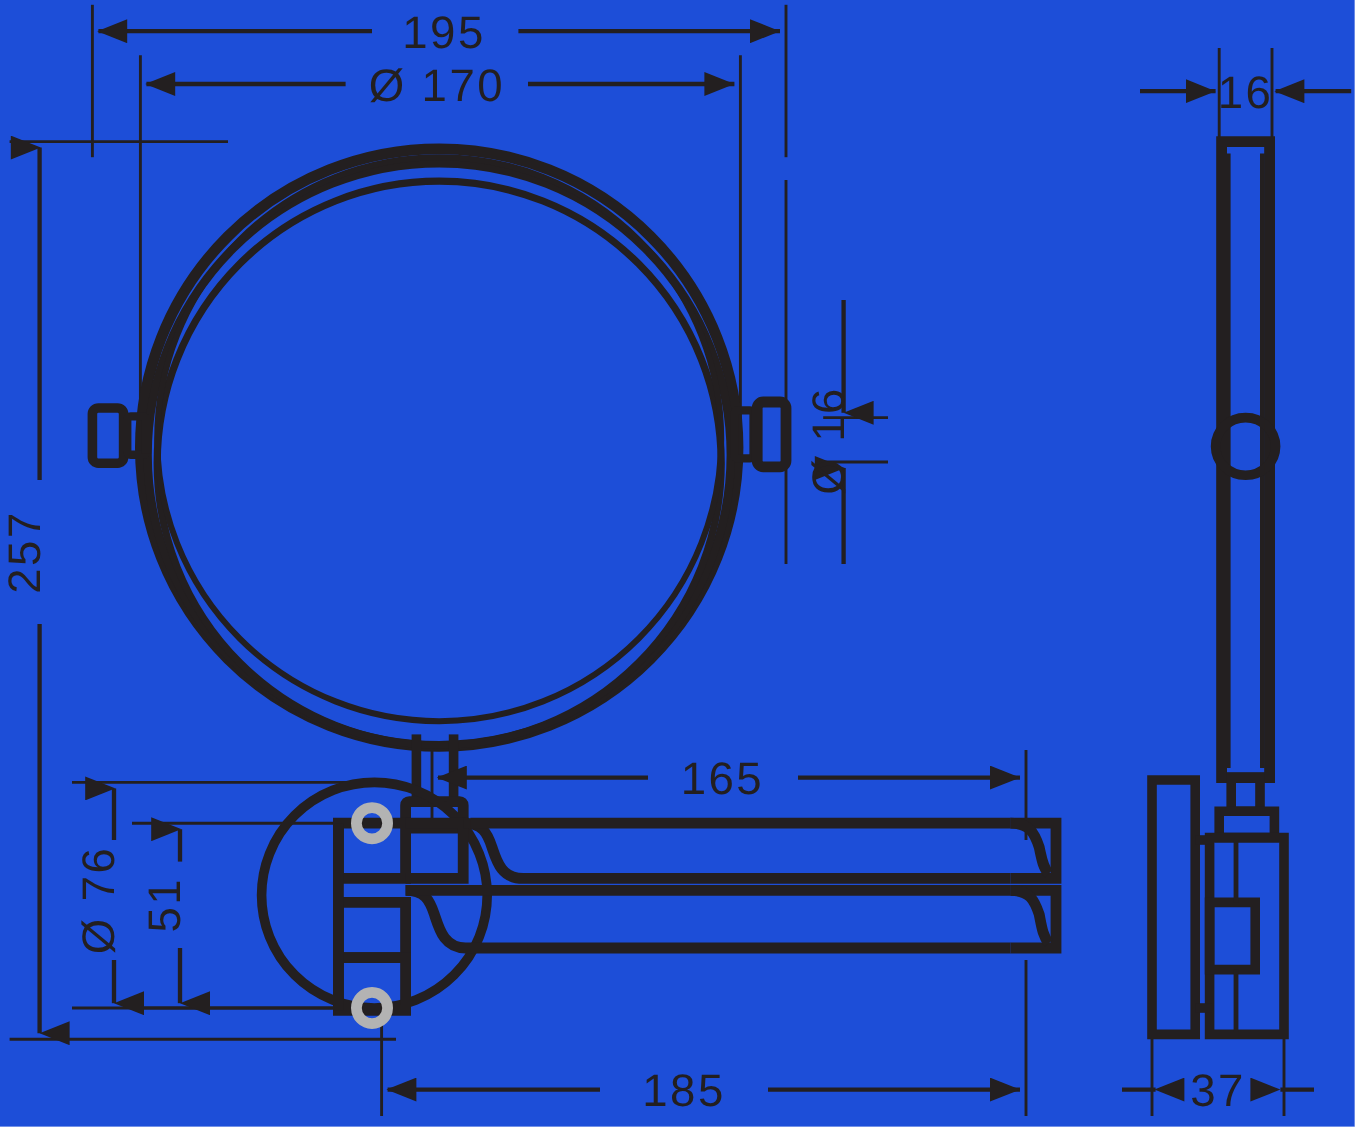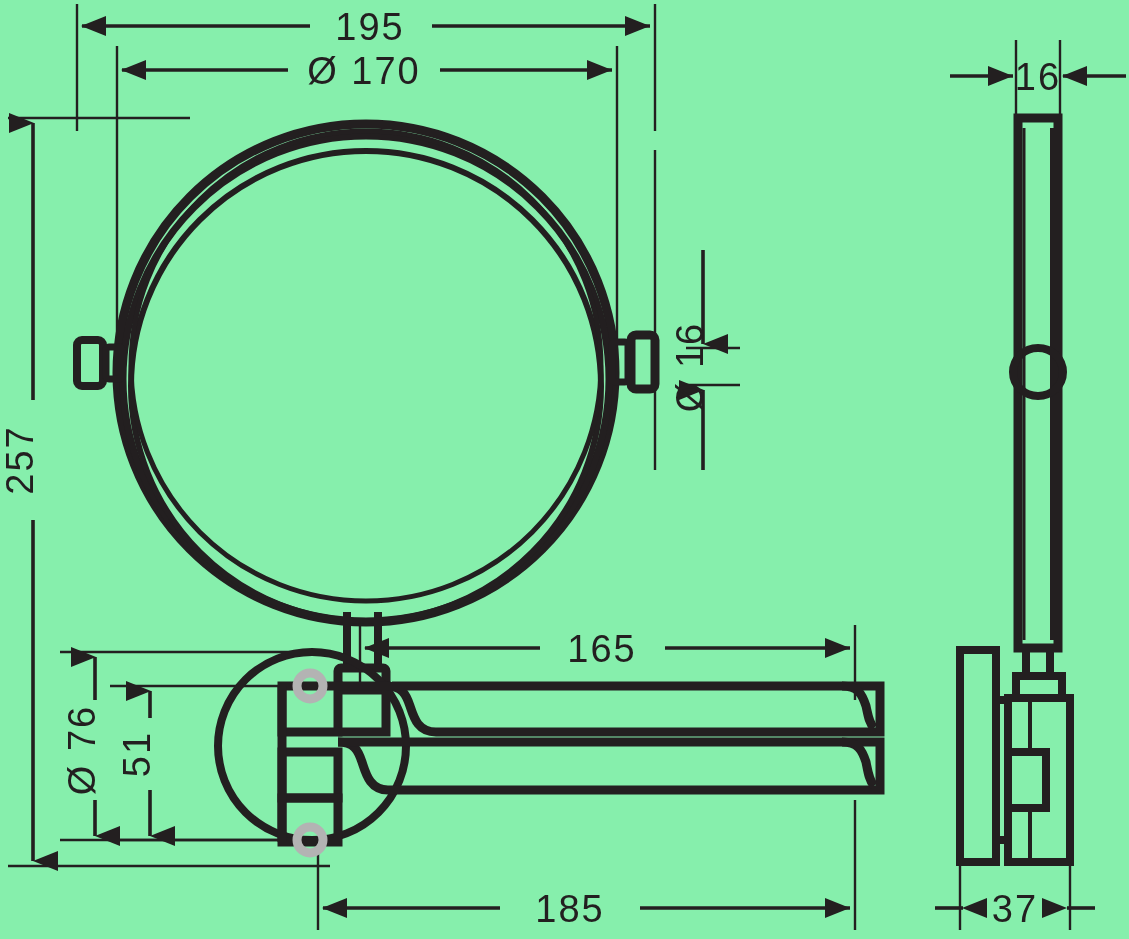--- a/index.html
+++ b/index.html
@@ -1,19 +1,19 @@
 <!DOCTYPE html>
 <html><head>
 <meta charset="utf-8">
 <title>Technical Drawing</title>
 <style>
   html,body{margin:0;padding:0;background:#ffffff;}
   body{width:1129px;height:939px;overflow:hidden;
        font-family:"Liberation Sans", sans-serif;}
-  #stage{position:relative;width:1129px;height:939px;background:#86efac;}
+  #stage{position:relative;width:1129px;height:939px;background:#1d4ed8;}
   svg#drawing{position:absolute;left:0;top:0;width:1129px;height:939px;display:block;}
   .dimtext{font-family:"Liberation Sans", sans-serif;font-size:38px;fill:#231f20;
            letter-spacing:2px;}
 </style>
 </head>
 <body>
 
 <div id="stage">
 <svg id="drawing" viewBox="0 0 1129 939" xmlns="http://www.w3.org/2000/svg">
 

